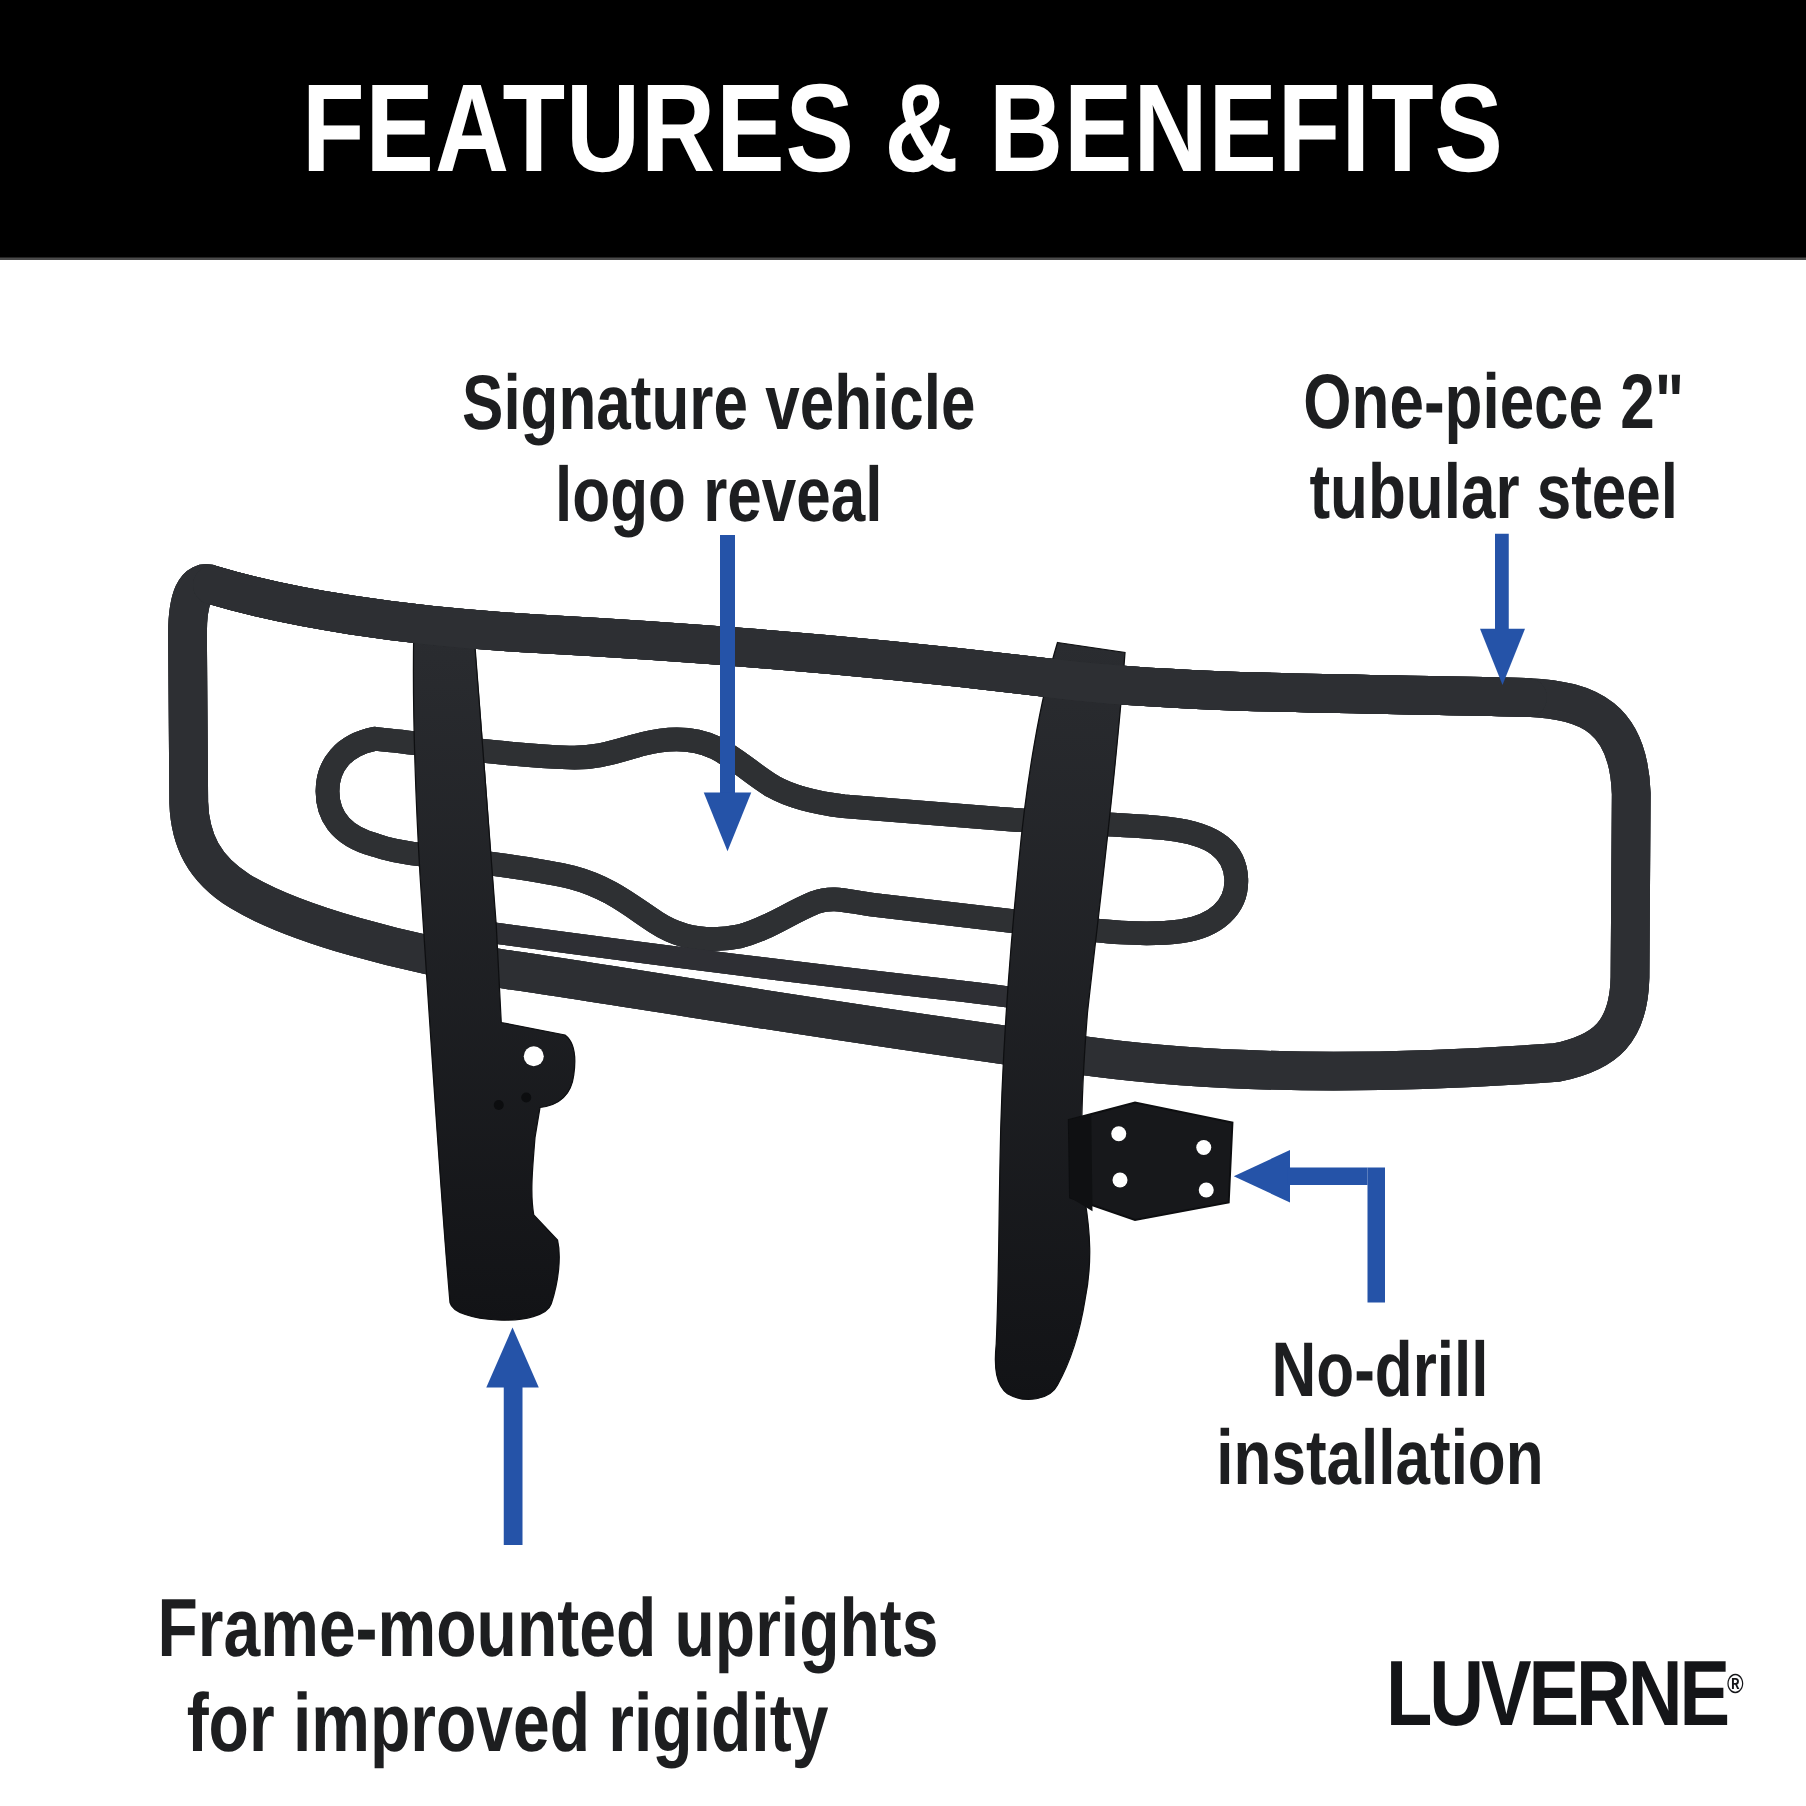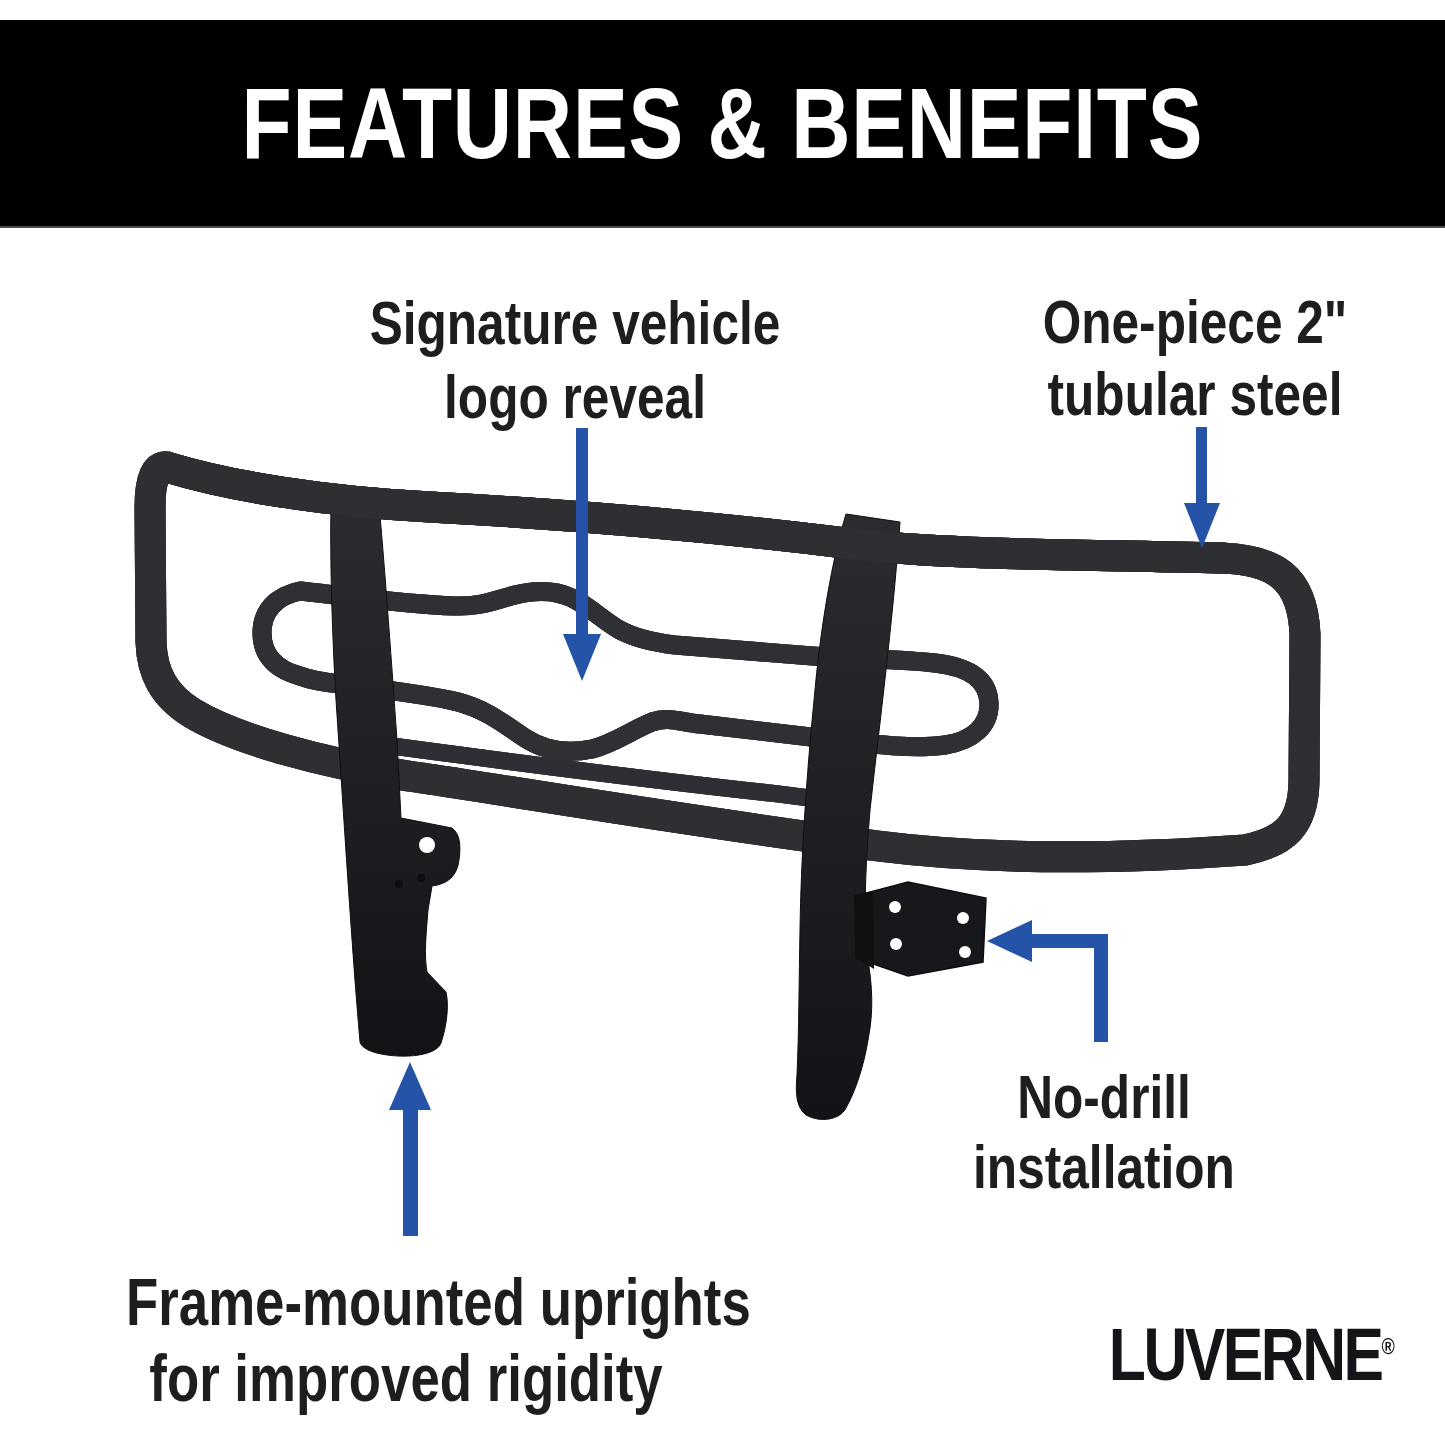--- a/index.html
+++ b/index.html
@@ -1,20 +1,20 @@
 <!DOCTYPE html>
 <html><head>
 <meta charset="utf-8">
 <style>
   html,body{margin:0;padding:0;background:#ffffff;}
   #page{position:relative;width:1445px;height:1445px;background:#ffffff;overflow:hidden;
         font-family:"Liberation Sans",sans-serif;}
   
   .header-bar{position:absolute;left:0;top:0;width:1445px;height:206px;background:#000000;
-              border-bottom:2px solid #4a4a4a;display:flex;align-items:center;justify-content:center;margin-top:20px;}
+              border-bottom:2px solid #4a4a4a;display:flex;align-items:center;justify-content:center;}
   .header-title{color:#ffffff;font-weight:bold;font-size:100px;letter-spacing:1px;
                 transform:scaleX(0.82);transform-origin:center center;white-space:nowrap;}
   
   #guard-svg{position:absolute;left:0;top:0;width:1445px;height:1445px;}
   
   .callout{position:absolute;text-align:center;font-weight:bold;color:#1d1e20;
            transform:scaleX(0.80);transform-origin:center top;white-space:nowrap;}
   .callout div{white-space:nowrap;}
   #callout-signature{left:275px;top:286px;width:600px;font-size:62px;line-height:74px;}
   #callout-onepiece{left:985px;top:286px;width:420px;font-size:62px;line-height:72px;}

